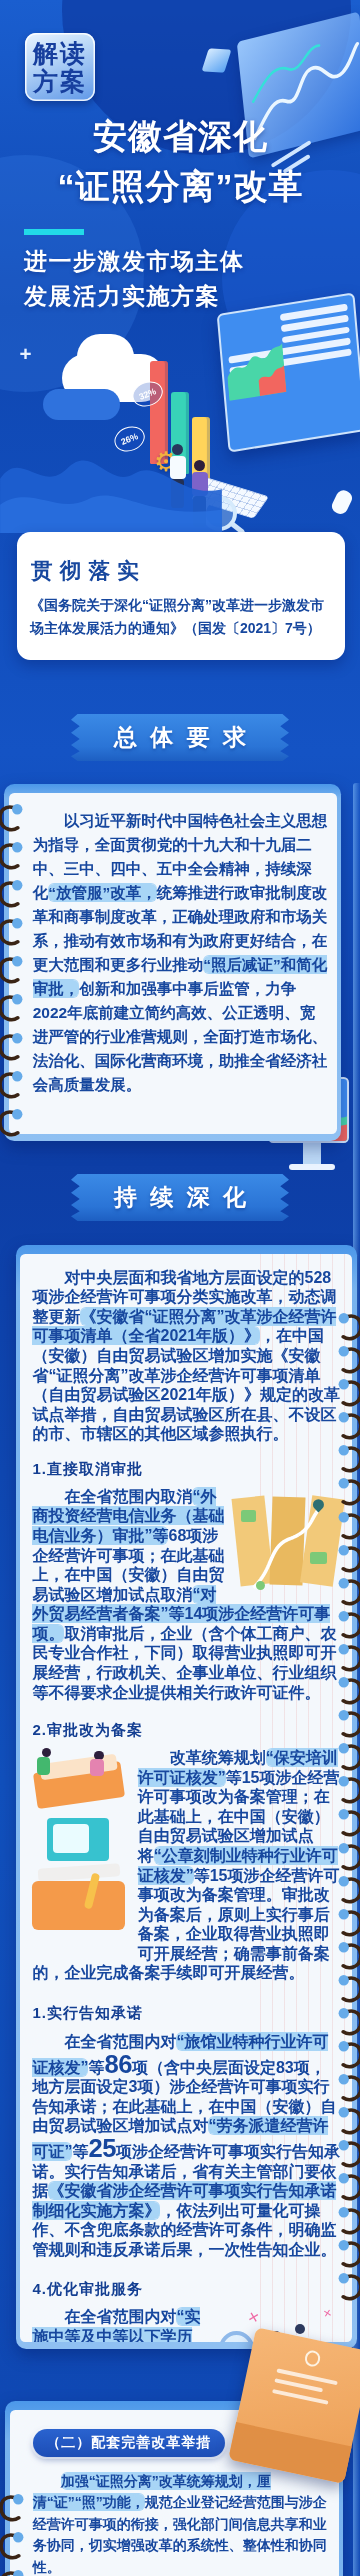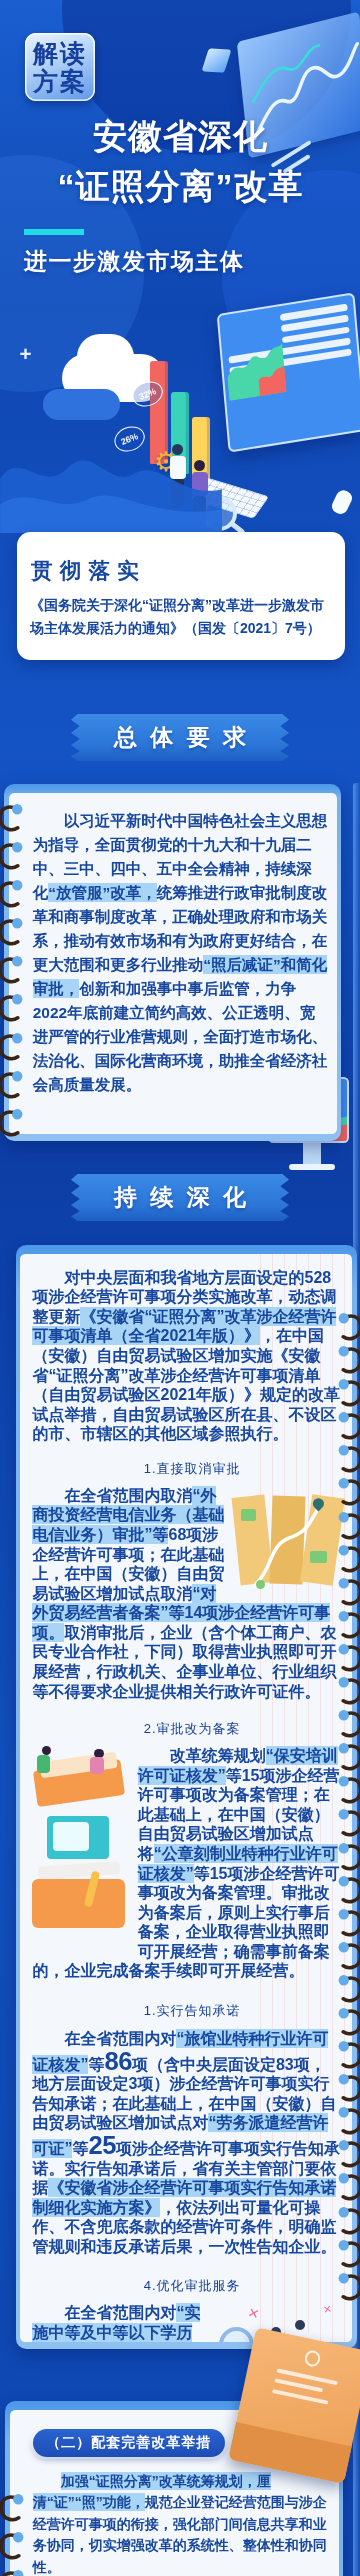--- a/index.html
+++ b/index.html
@@ -64,24 +64,24 @@
   
   .ncard{background:linear-gradient(180deg,#4b97e9 0%,#77b2ee 4%,#8fc0f2 100%);border-radius:10.3px;z-index:2;
          box-shadow:0 6.2px 15.5px rgba(0,20,90,.35);}
   .paper{position:absolute;left:4.6px;right:4.6px;top:9.3px;bottom:7.2px;border-radius:5.2px;overflow:hidden;
          background-color:#f4f8fc;
          background-image:repeating-linear-gradient(90deg,rgba(228,150,150,.22) 0 0.5px,transparent 0.5px 12px),
                           repeating-linear-gradient(0deg,rgba(228,150,150,.22) 0 0.5px,transparent 0.5px 12px);}
   .coils{position:absolute;top:0;width:27px;z-index:4;}
   .coils .coil{display:block;}
   .para{color:#17479e;font-weight:700;}
-  .para .hl{background:#a8d5f6;box-shadow:0 1px 0 #a8d5f6,0 -1px 0 #a8d5f6;}
+  .para .hl{background:#a8d5f6;box-shadow:0 1px 0 #a8d5f6,0 -1px 0 #a8d5f6;border-radius:6px;}
   .para .num{font-size:1.6em;font-weight:900;letter-spacing:-0.5px;line-height:1;}
   .indent{text-indent:2em;}
-  .itemh{color:#143f92;font-size:13px;font-weight:400;letter-spacing:1px;margin:0;text-align:center;}
+  .itemh{color:#143f92;font-size:15px;font-weight:700;letter-spacing:1px;margin:0;}
   .pill{display:inline-block;background:linear-gradient(180deg,#2a63cf,#1c4db6);color:#fff;font-size:14px;
         font-weight:900;padding:5.2px 13.4px;border-radius:15.5px;letter-spacing:1px;
         box-shadow:0 0 0 2.1px rgba(255,255,255,.35),0 3.1px 6.2px rgba(10,40,130,.35);}
   
   .pa{margin:15.5px 9.3px 0 24px;font-size:15.5px;line-height:24px;}
   .pb{font-size:16px;line-height:19.6px;}
   
   .ill{position:relative;}
   .ill-right{float:right;margin:3.1px 0 3.1px 7.2px;shape-outside:inset(0);}
   .ill-left{float:left;margin:3.1px 7.2px 3.1px 0;shape-outside:inset(0);}
@@ -116,20 +116,21 @@
 
   <div class="abs badge">
     <span>解读</span>
     <span>方案</span>
   </div>
 
   <div class="abs title">安徽省深化</div>
   <div class="abs title title2">“证照分离”改革</div>
   <div class="abs accent-bar"></div>
   <div class="abs subtitle">进一步激发市场主体</div>
+  <div class="abs subtitle subtitle2">发展活力实施方案</div>
 
   <div class="abs plus-glyph" style="left:19.6px;top:342px;">+</div>
   <div class="abs cloud" style="left:62px;top:354px;width:103px;height:48px;"></div>
   <div class="abs cloud" style="left:77px;top:334px;width:57px;height:46px;"></div>
   <div class="abs cloud small" style="left:43px;top:389px;width:77px;height:31px;"></div>
 
   <div class="abs bar3d" style="left:150px;top:361px;width:17.5px;height:103px;background:#f2665f;"></div>
   <div class="abs bar3d" style="left:171px;top:392px;width:17.5px;height:82px;background:#38d3b8;"></div>
   <div class="abs bar3d" style="left:192px;top:417px;width:17.5px;height:67px;background:#ffd45a;"></div>
   <div class="abs pct" style="left:132px;top:382px;">

